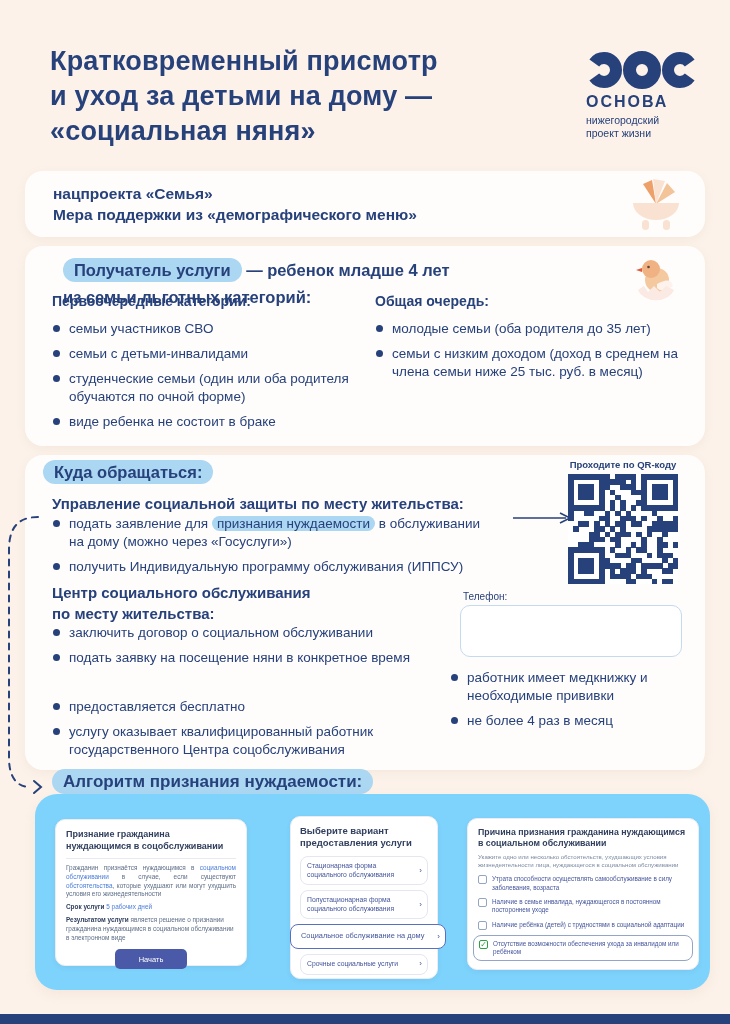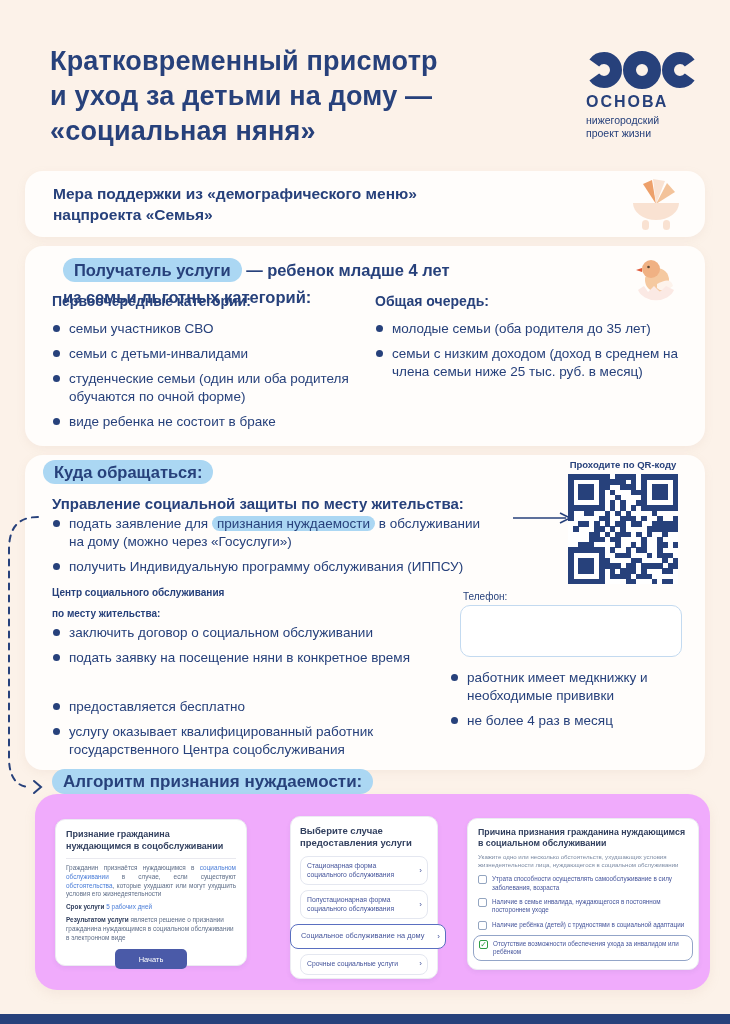--- a/index.html
+++ b/index.html
@@ -46,38 +46,38 @@
   .c3-pill-wrap { position:absolute; left:18px; top:8px; font-size:16.5px; font-weight:bold; color:#27417b; }
   .qr-wrap { position:absolute; right:16px; top:4px; width:132px; text-align:center; }
   .qr-label { font-size:9.5px; font-weight:bold; color:#27417b; margin-bottom:4px; }
   .qr { position:relative; width:110px; height:110px; margin:0 auto; background:#fff; }
   .qr i { position:absolute; background:#27417b; }
 
   .org1-title { position:absolute; left:27px; top:40px; font-size:15px; font-weight:bold; color:#27417b; }
   .org1-bullets { position:absolute; left:27px; top:60px; width:470px; }
   .arrow-to-qr { position:absolute; left:487px; top:57px; }
 
-  .org2-title { position:absolute; left:27px; top:127px; font-size:10px; font-weight:bold;
+  .org2-title { position:absolute; left:27px; top:127px; font-size:15px; font-weight:bold;
                 color:#27417b; line-height:21px; }
   .phone-label { position:absolute; left:438px; top:136px; font-size:10px; color:#27417b; }
   .phone-input { position:absolute; left:435px; top:150px; width:222px; height:52px;
                  border:1px solid #c3daf0; border-radius:10px; background:#fff; font-size:13px;
                  color:#27417b; padding:6px 10px; }
   .org2-bullets { position:absolute; left:27px; top:169px; width:400px; }
 
   .cond-pill-wrap { position:absolute; left:18px; top:206px; font-size:16px; font-weight:bold; color:#27417b; }
   .cond-left  { position:absolute; left:27px; top:243px; width:370px; }
   .cond-right { position:absolute; left:425px; top:214px; width:255px; }
 
   
   .connector { position:absolute; left:0; top:500px; }
 
   
   .algo-pill { position:absolute; left:52px; top:772px; font-size:17px; font-weight:bold; color:#27417b; }
-  .algo-outer { position:absolute; left:35px; top:794px; width:675px; height:196px; background:#f0abfc;
+  .algo-outer { position:absolute; left:35px; top:794px; width:675px; height:196px; background:#7dd3fc;
                 border-radius:22px; box-shadow:0 4px 12px rgba(190,160,140,.12); }
   .shot { position:absolute; background:#fff; border:1px solid #ececf2; border-radius:10px;
           box-shadow:0 2px 5px rgba(60,70,120,.07); }
   .shotA { left:20px; top:25px; width:192px; height:147px; padding:9px 10px; }
   .shotA-title { font-size:9px; line-height:11.5px; font-weight:bold; color:#32405f; }
   .shotA-div { border-top:1px solid #e9e9ef; margin:6px 0 5px; }
   .shotA-body { font-size:6.4px; line-height:8.8px; color:#5f6e88; text-align:justify; }
   .shotA-body .lnk { color:#4a7dd8; }
   .shotA-line { font-size:6.4px; line-height:8.8px; color:#5f6e88; margin-top:4px; }
   .shotA-line b { color:#32405f; }
@@ -126,22 +126,22 @@
     </svg>
     <div class="logo-name">ОСНОВА</div>
     <div class="logo-tag">
       <div>нижегородский</div>
       <div>проект жизни</div>
     </div>
   </div>
 
   <div class="card card1">
     <div class="card1-text">
+      <div>нацпроекта «Семья»</div>
       <div>Мера поддержки из «демографического меню»</div>
-      <div>нацпроекта «Семья»</div>
     </div>
     <svg class="icon-pram" width="54" height="58" viewBox="0 0 54 58">
       <path d="M27 28 L14 8 L23 4 Z" fill="#eda06a"></path>
       <path d="M27 28 L24 3 L36 5 Z" fill="#f9e2d2"></path>
       <path d="M27 28 L38 7 L46 16 Z" fill="#f3c39a"></path>
       <path d="M4 27 a23 17 0 0 0 46 0 z" fill="#f9e2d2"></path>
       <rect x="13" y="44" width="7" height="10" rx="3.5" fill="#f9e2d2"></rect>
       <rect x="34" y="44" width="7" height="10" rx="3.5" fill="#f9e2d2"></rect>
     </svg>
   </div>
@@ -483,21 +483,21 @@
       <div class="shotA-line">
         <b>Срок услуги</b><span class="lnk"> 5 рабочих дней</span>
       </div>
       <div class="shotA-line">
         <b>Результатом услуги</b><span> является решение о признании гражданина нуждающимся в социальном обслуживании в электронном виде</span>
       </div>
       <button class="btn-start">Начать</button>
     </div>
 
     <div class="shot shotB">
-      <div class="shotB-title">Выберите случае предоставления услуги</div>
+      <div class="shotB-title">Выберите вариант предоставления услуги</div>
       <div class="opt">
         <span>Стационарная форма социального обслуживания</span>
         <span class="chev">›</span>
       </div>
       <div class="opt">
         <span>Полустационарная форма социального обслуживания</span>
         <span class="chev">›</span>
       </div>
       <div class="opt selected">
         <span>Социальное обслуживание на дому</span>

